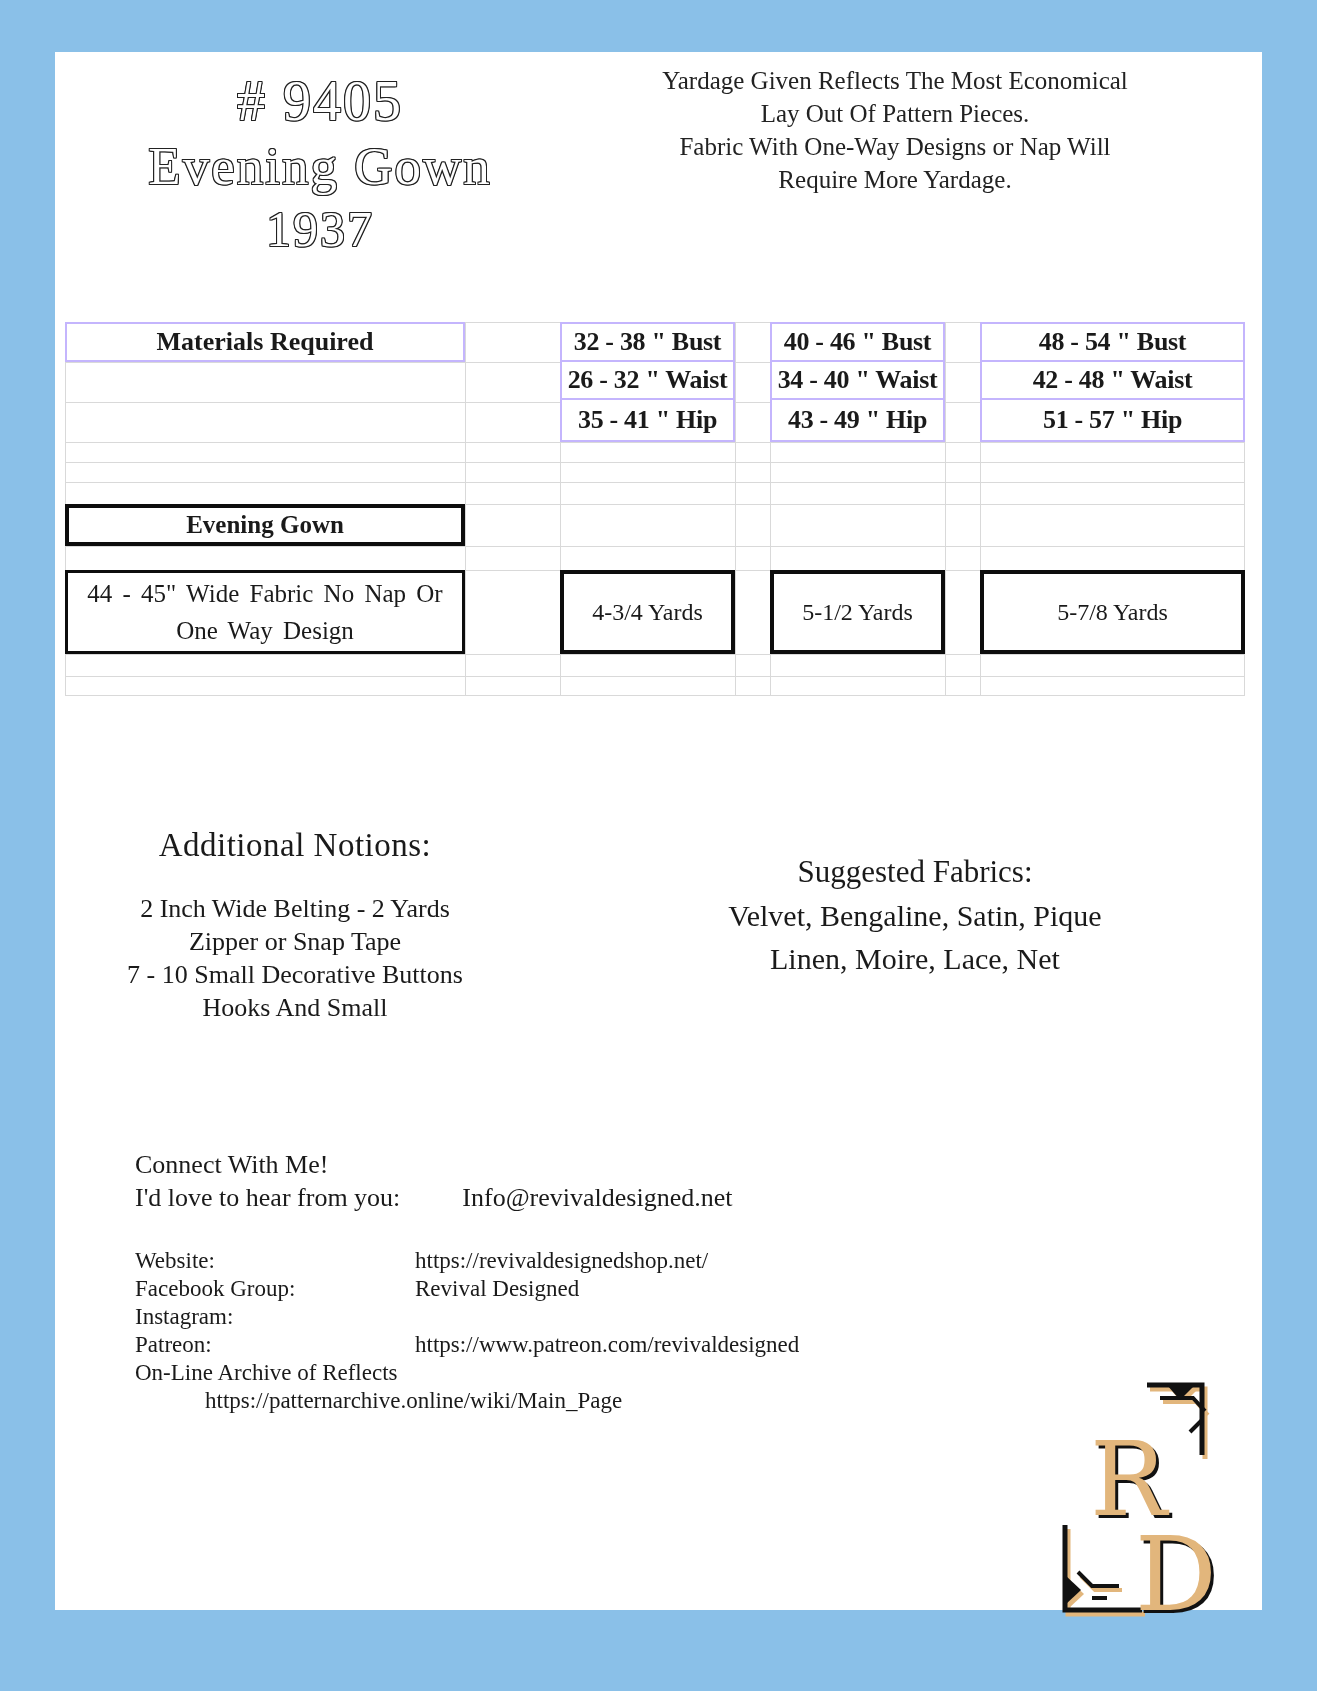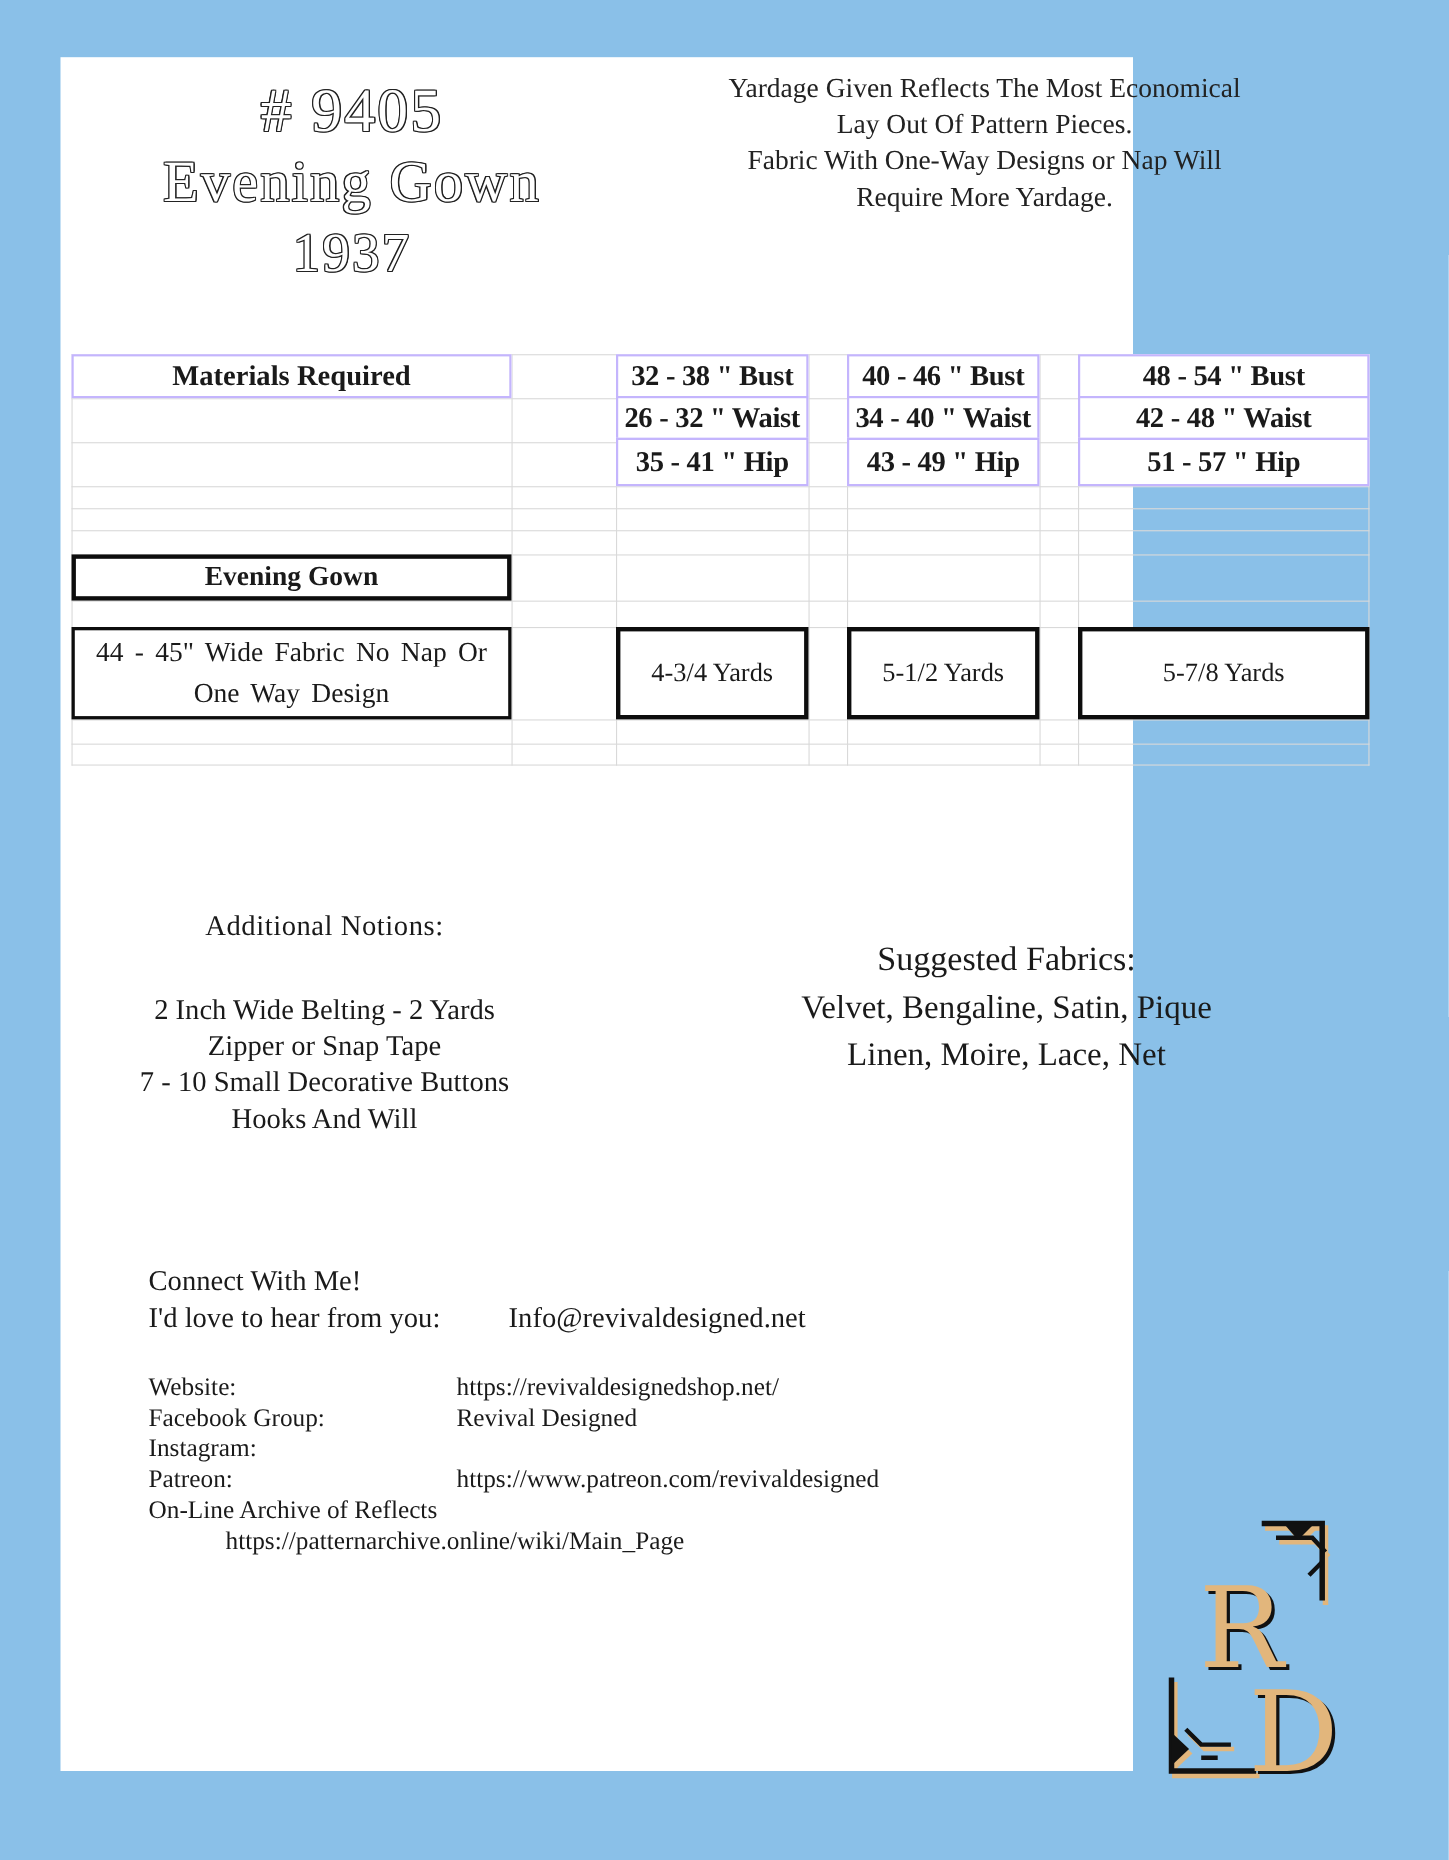--- a/index.html
+++ b/index.html
@@ -4,21 +4,21 @@
 <style>
   html,body{margin:0;padding:0;}
   body{
     width:1317px;height:1691px;
     background:#8ac0e8;
     font-family:"Liberation Serif", serif;
     color:#1a1a1a;
     position:relative;
   }
   .page{
-    position:absolute;left:55px;top:52px;width:975px;height:1558px;
+    position:absolute;left:55px;top:52px;width:1207px;height:1558px;
     background:#ffffff;
   }
   
   .title{
     position:absolute;left:50px;top:16px;width:430px;text-align:center;
   }
   .engraved{
     color:#ffffff;
     letter-spacing:2px;
     text-shadow:
@@ -55,21 +55,21 @@
   .size-box{height:40px;font-size:26px;letter-spacing:-0.3px;}
   .yard-box{top:248px;height:84px;font-size:24px;}
   .col-b{left:495px;width:175px;}
   .col-c{left:705px;width:175px;}
   .col-d{left:915px;width:265px;}
   .row-1{top:0;}
   .row-2{top:38px;}
   .row-3{top:76px;height:44px;}
   
   .notions{position:absolute;left:45px;top:775px;width:390px;text-align:center;}
-  .notions .heading{font-size:26px;margin-bottom:44px;letter-spacing:0.5px;}
+  .notions .heading{font-size:33px;margin-bottom:28px;letter-spacing:0.5px;}
   .notions .item{font-size:26px;line-height:33px;}
   
   .fabrics{position:absolute;left:590px;top:798px;width:540px;text-align:center;}
   .fabrics .heading{font-size:31px;line-height:44px;}
   .fabrics .line{font-size:30px;line-height:43px;}
   
   .connect{position:absolute;left:80px;top:1096px;font-size:26px;line-height:33px;}
   .connect .email{margin-left:62px;}
   
   .links{position:absolute;left:80px;top:1195px;font-size:23px;line-height:28px;}
@@ -142,21 +142,21 @@
     <div class="box b4 yard-box col-b">4-3/4 Yards</div>
     <div class="box b4 yard-box col-c">5-1/2 Yards</div>
     <div class="box b4 yard-box col-d">5-7/8 Yards</div>
   </div>
 
   <div class="notions">
     <div class="heading">Additional Notions:</div>
     <div class="item">2 Inch Wide Belting - 2 Yards</div>
     <div class="item">Zipper or Snap Tape</div>
     <div class="item">7 - 10 Small Decorative Buttons</div>
-    <div class="item">Hooks And Will</div>
+    <div class="item">Hooks And Small</div>
   </div>
 
   <div class="fabrics">
     <div class="heading">Suggested Fabrics:</div>
     <div class="line">Velvet, Bengaline, Satin, Pique</div>
     <div class="line">Linen, Moire, Lace, Net</div>
   </div>
 
   <div class="connect">
     <div>Connect With Me!</div>

